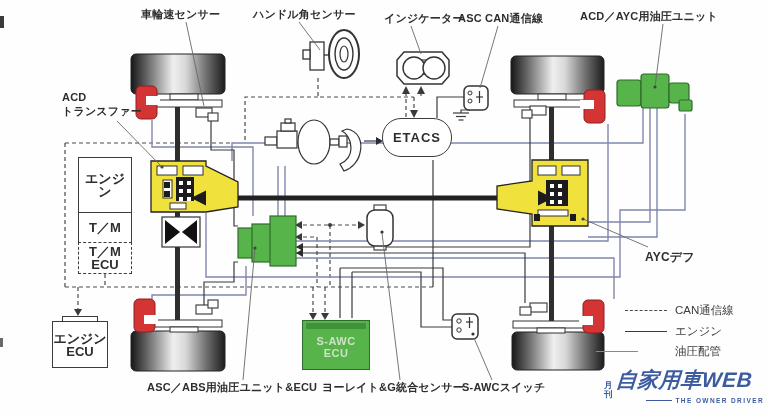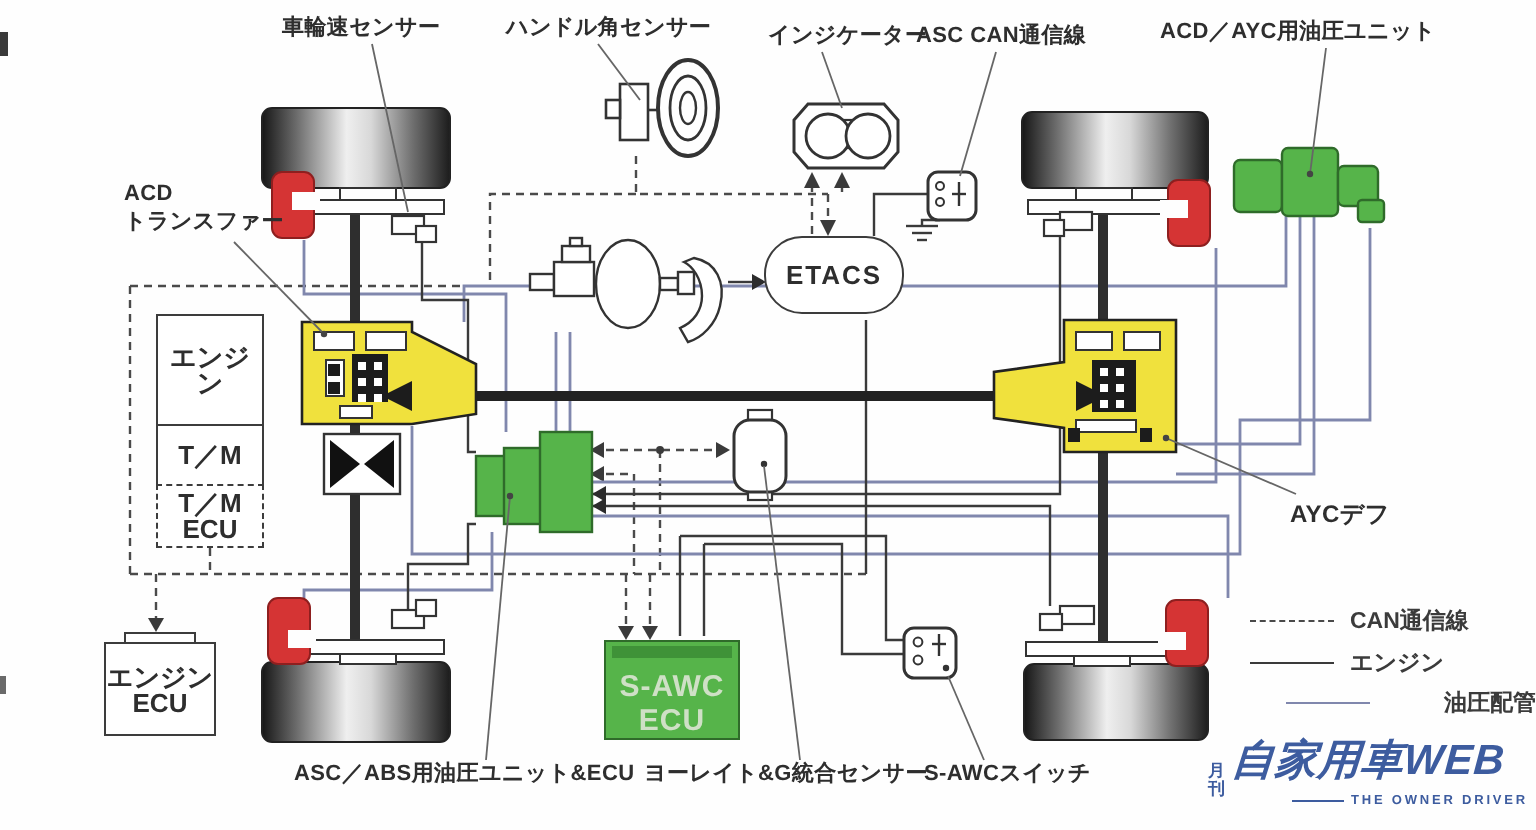--- a/index.html
+++ b/index.html
@@ -4,27 +4,27 @@
 <style>
   html,body{margin:0;padding:0;background:#ffffff;}
   .stage{position:relative;width:768px;height:415px;background:#fefefe;overflow:hidden;
          font-family:"Liberation Sans","DejaVu Sans",sans-serif;color:#2f2f2f;}
   .lbl{position:absolute;font-size:11px;font-weight:bold;color:#2e2e2e;white-space:pre-line;line-height:14px;letter-spacing:0.2px;}
   .box{position:absolute;background:#fff;border:1.5px solid #3c3c3c;display:flex;align-items:center;justify-content:center;
        text-align:center;font-size:13px;font-weight:bold;color:#2e2e2e;white-space:pre-line;line-height:13px;box-sizing:border-box;}
   .box.dashed{border-style:dashed;}
   .greenbox{position:absolute;background:#56b44a;border:1.3px solid #2f6b2a;box-sizing:border-box;}
   .greenbox .strip{position:absolute;left:3px;right:3px;top:2px;height:6px;background:#3f9238;}
-  .greenbox .glabel{position:absolute;left:0;right:0;top:14px;text-align:center;font-size:15px;font-weight:bold;color:#cfe0c6;letter-spacing:0.5px;}
+  .greenbox .glabel{position:absolute;left:0;right:0;top:14px;text-align:center;font-size:11px;font-weight:bold;color:#cfe0c6;letter-spacing:0.5px;}
   .legend-row{position:absolute;display:flex;align-items:center;gap:8px;}
   .legend-row .sample{width:42px;height:0;}
   .sample.can{border-top:1.6px dashed #4a4a4a;}
   .sample.elec{border-top:1.8px solid #3a3a3a;}
   .sample.hyd{border-top:1.6px solid #8087ad;}
-  .legend-row .ltext{font-size:11.5px;font-weight:bold;color:#3b3b3b;}
+  .legend-row .ltext{font-size:11.5px;font-weight:normal;color:#3b3b3b;}
   .logo{position:absolute;left:604px;top:366px;width:164px;color:#3d5c9f;}
   .logo .row{display:flex;align-items:flex-start;gap:2px;}
   .logo .prefix{width:10px;font-size:8.5px;line-height:9px;font-weight:bold;word-break:break-all;margin-top:15px;}
   .logo .brand{font-size:21px;font-weight:800;font-style:italic;letter-spacing:0.5px;transform:skewX(-4deg);}
   .logo .tagrow{display:flex;align-items:center;gap:4px;justify-content:flex-end;margin-top:-2px;padding-right:4px;}
   .logo .tagline-rule{width:26px;height:1.5px;background:#3d5c9f;}
   .logo .tagline{font-size:6.5px;font-weight:bold;letter-spacing:1.4px;}
   svg{position:absolute;left:0;top:0;}
 </style>
 </head>
@@ -324,21 +324,21 @@
   </div>
 
   <div class="legend-row" style="left:625px;top:303px;">
     <div class="sample can"></div>
     <div class="ltext">CAN通信線</div>
   </div>
   <div class="legend-row" style="left:625px;top:324px;">
     <div class="sample elec"></div>
     <div class="ltext">エンジン</div>
   </div>
-  <div class="legend-row" style="left:643px;top:344px;gap:37px;">
+  <div class="legend-row" style="left:596px;top:344px;gap:37px;">
     <div class="sample hyd"></div>
     <div class="ltext">油圧配管</div>
   </div>
 
   <div class="logo">
     <div class="row">
       <div class="prefix">月刊</div>
       <div class="brand">自家用車WEB</div>
     </div>
     <div class="tagrow">

